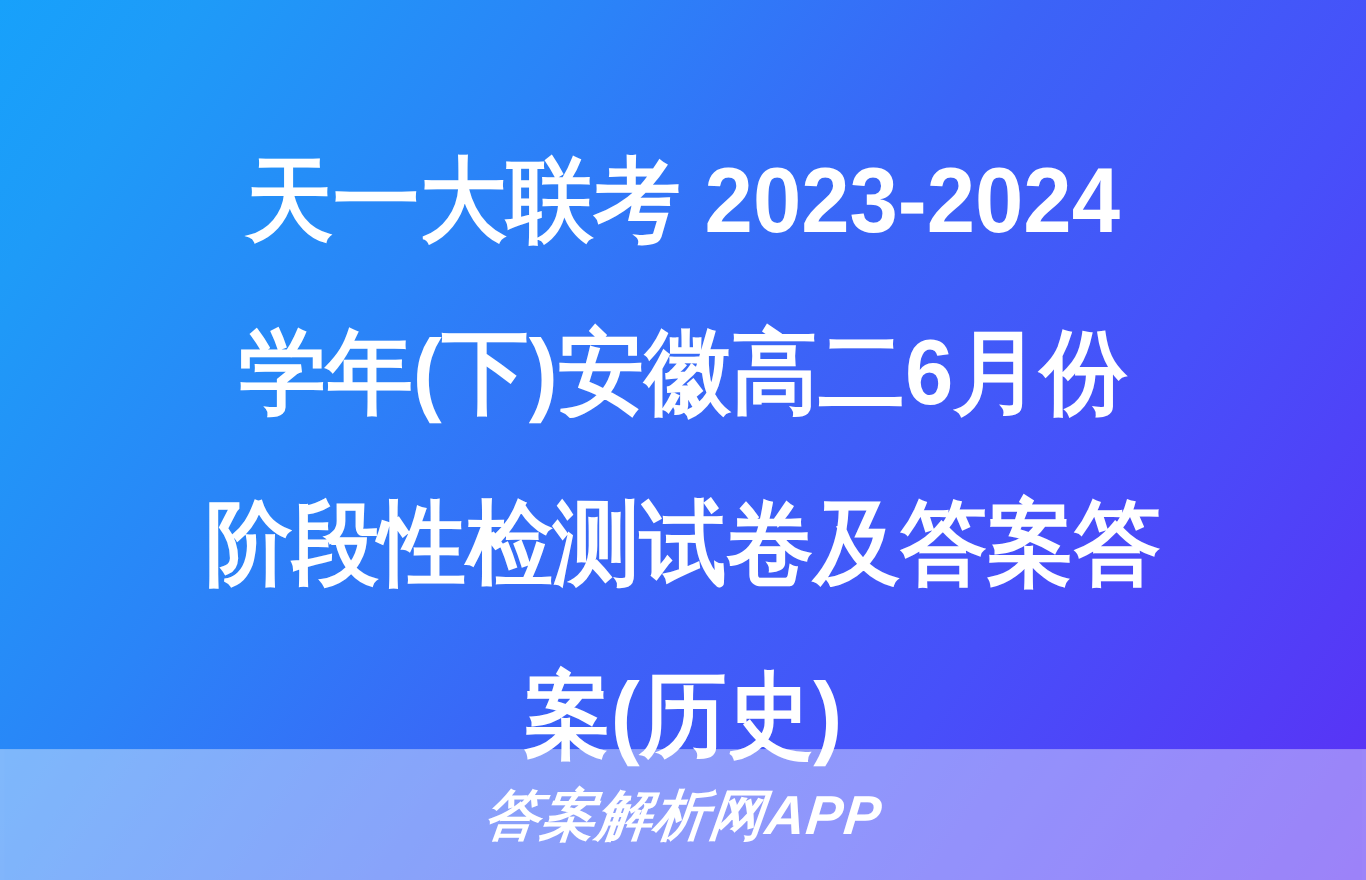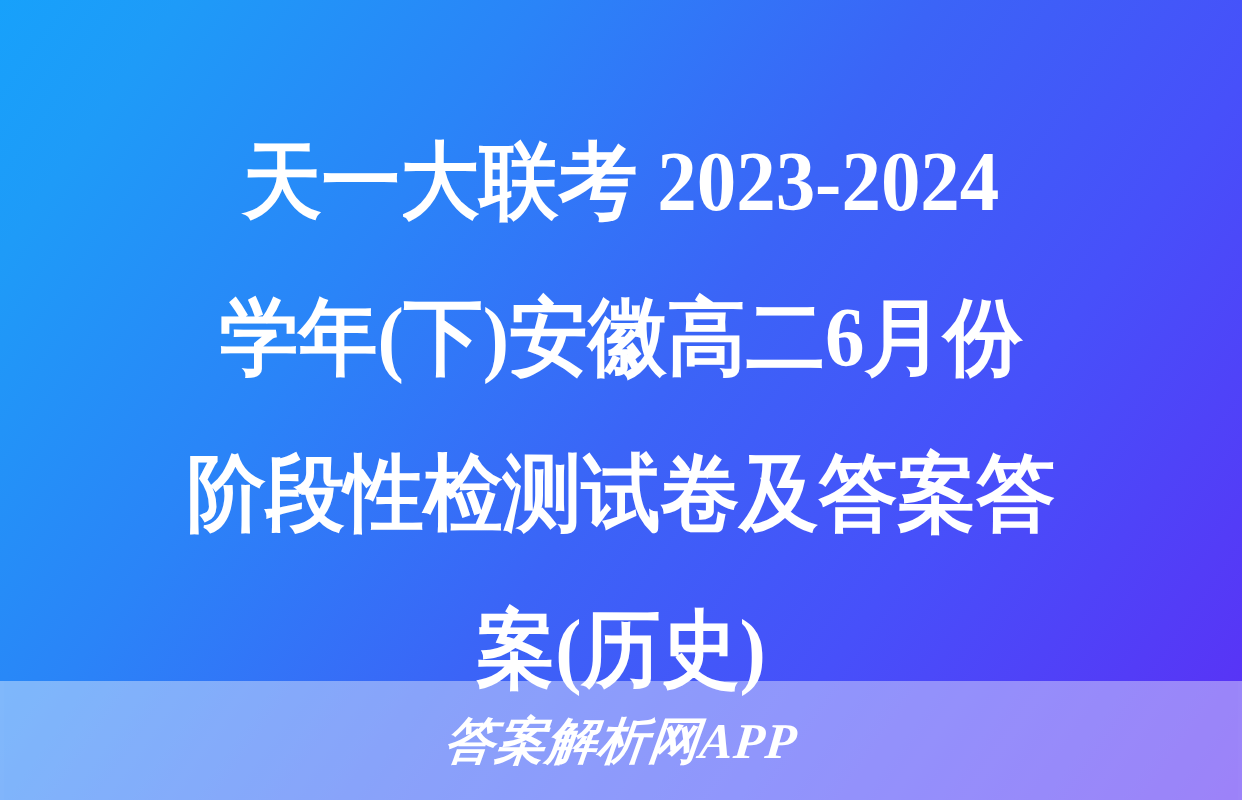--- a/index.html
+++ b/index.html
@@ -15,21 +15,21 @@
     height: 800px;
     overflow: hidden;
     
     background: linear-gradient(125deg,
         #17A1FB 0%,
         #1E9BF8 10%,
         #2A84F8 30%,
         #3B64F7 52%,
         #4750FA 72%,
         #5B2FF5 100%);
-    font-family: Liberation Serif, serif;
+    font-family: Liberation Sans, sans-serif;
     -webkit-font-smoothing: antialiased;
   }
 
   
   #headline {
     position: absolute;
     left: 0;
     right: 0;
     top: 104px;
     padding: 0 92px;

